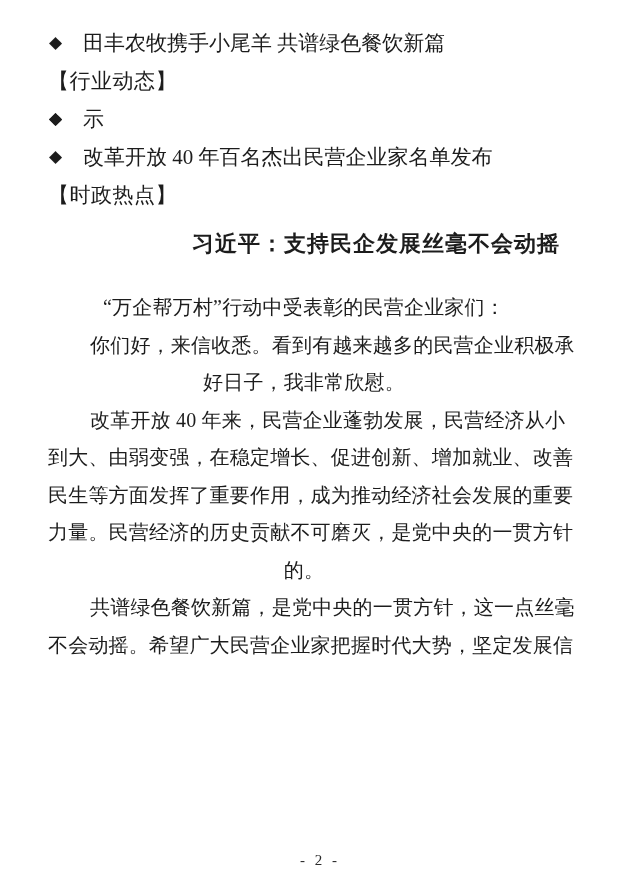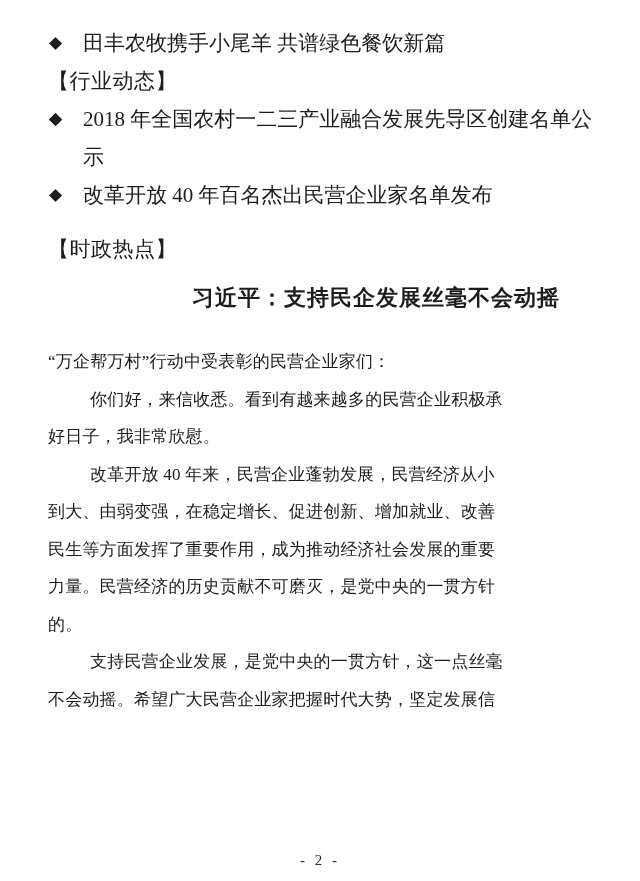--- a/index.html
+++ b/index.html
@@ -37,36 +37,37 @@
   }
   .bullet-cont {
     padding-left: 35px;
   }
   .sec-header {
     font-family: "Liberation Sans", sans-serif;
     font-weight: 400;
     font-size: 21px;
     letter-spacing: 0.5px;
   }
-  .politics-gap { margin-top: 16px; }
+  .politics-gap { }
   .headline {
     margin-top: 8px;
     font-size: 22px;
     font-weight: 700;
     line-height: 44px;
     text-align: right;
     letter-spacing: 1px;
     white-space: nowrap;
   }
   .body-block { margin-top: 23px; }
   .body-line {
-    font-size: 17px;
+    font-size: 20px;
     line-height: 37.5px;
     letter-spacing: 0.2px;
     white-space: nowrap;
+    text-align: center;
   }
   .indent { text-indent: 42px; }
   .footer {
     position: absolute;
     left: 0;
     right: 0;
     top: 849px;
     text-align: center;
     font-size: 15px;
     line-height: 22px;
@@ -86,21 +87,20 @@
     </div>
 
     <div class="line sec-header">【行业动态】</div>
 
     <div class="line bullet">
       <span class="marker">◆</span>
     </div>
 
     <div class="line bullet">
       <span class="marker">◆</span>
-      <span>2018 年全国农村一二三产业融合发展先导区创建名单公</span>
     </div>
     <div class="line bullet-cont">示</div>
 
     <div class="line bullet">
       <span class="marker">◆</span>
       <span>改革开放 40 年百名杰出民营企业家名单发布</span>
     </div>
 
     <div class="line sec-header politics-gap">【时政热点】</div>
 
@@ -111,20 +111,20 @@
 
       <div class="body-line indent">你们好，来信收悉。看到有越来越多的民营企业积极承</div>
       <div class="body-line">好日子，我非常欣慰。</div>
 
       <div class="body-line indent">改革开放 40 年来，民营企业蓬勃发展，民营经济从小</div>
       <div class="body-line">到大、由弱变强，在稳定增长、促进创新、增加就业、改善</div>
       <div class="body-line">民生等方面发挥了重要作用，成为推动经济社会发展的重要</div>
       <div class="body-line">力量。民营经济的历史贡献不可磨灭，是党中央的一贯方针</div>
       <div class="body-line">的。</div>
 
-      <div class="body-line indent">支持民营企业发展，是党中央的一贯方针，这一点丝毫</div>
+      <div class="body-line indent">共谱绿色餐饮新篇，是党中央的一贯方针，这一点丝毫</div>
       <div class="body-line">不会动摇。希望广大民营企业家把握时代大势，坚定发展信</div>
     </div>
 
   </div>
 
   <div class="footer">- 2 -</div>
 </div>
 
 </body></html>

